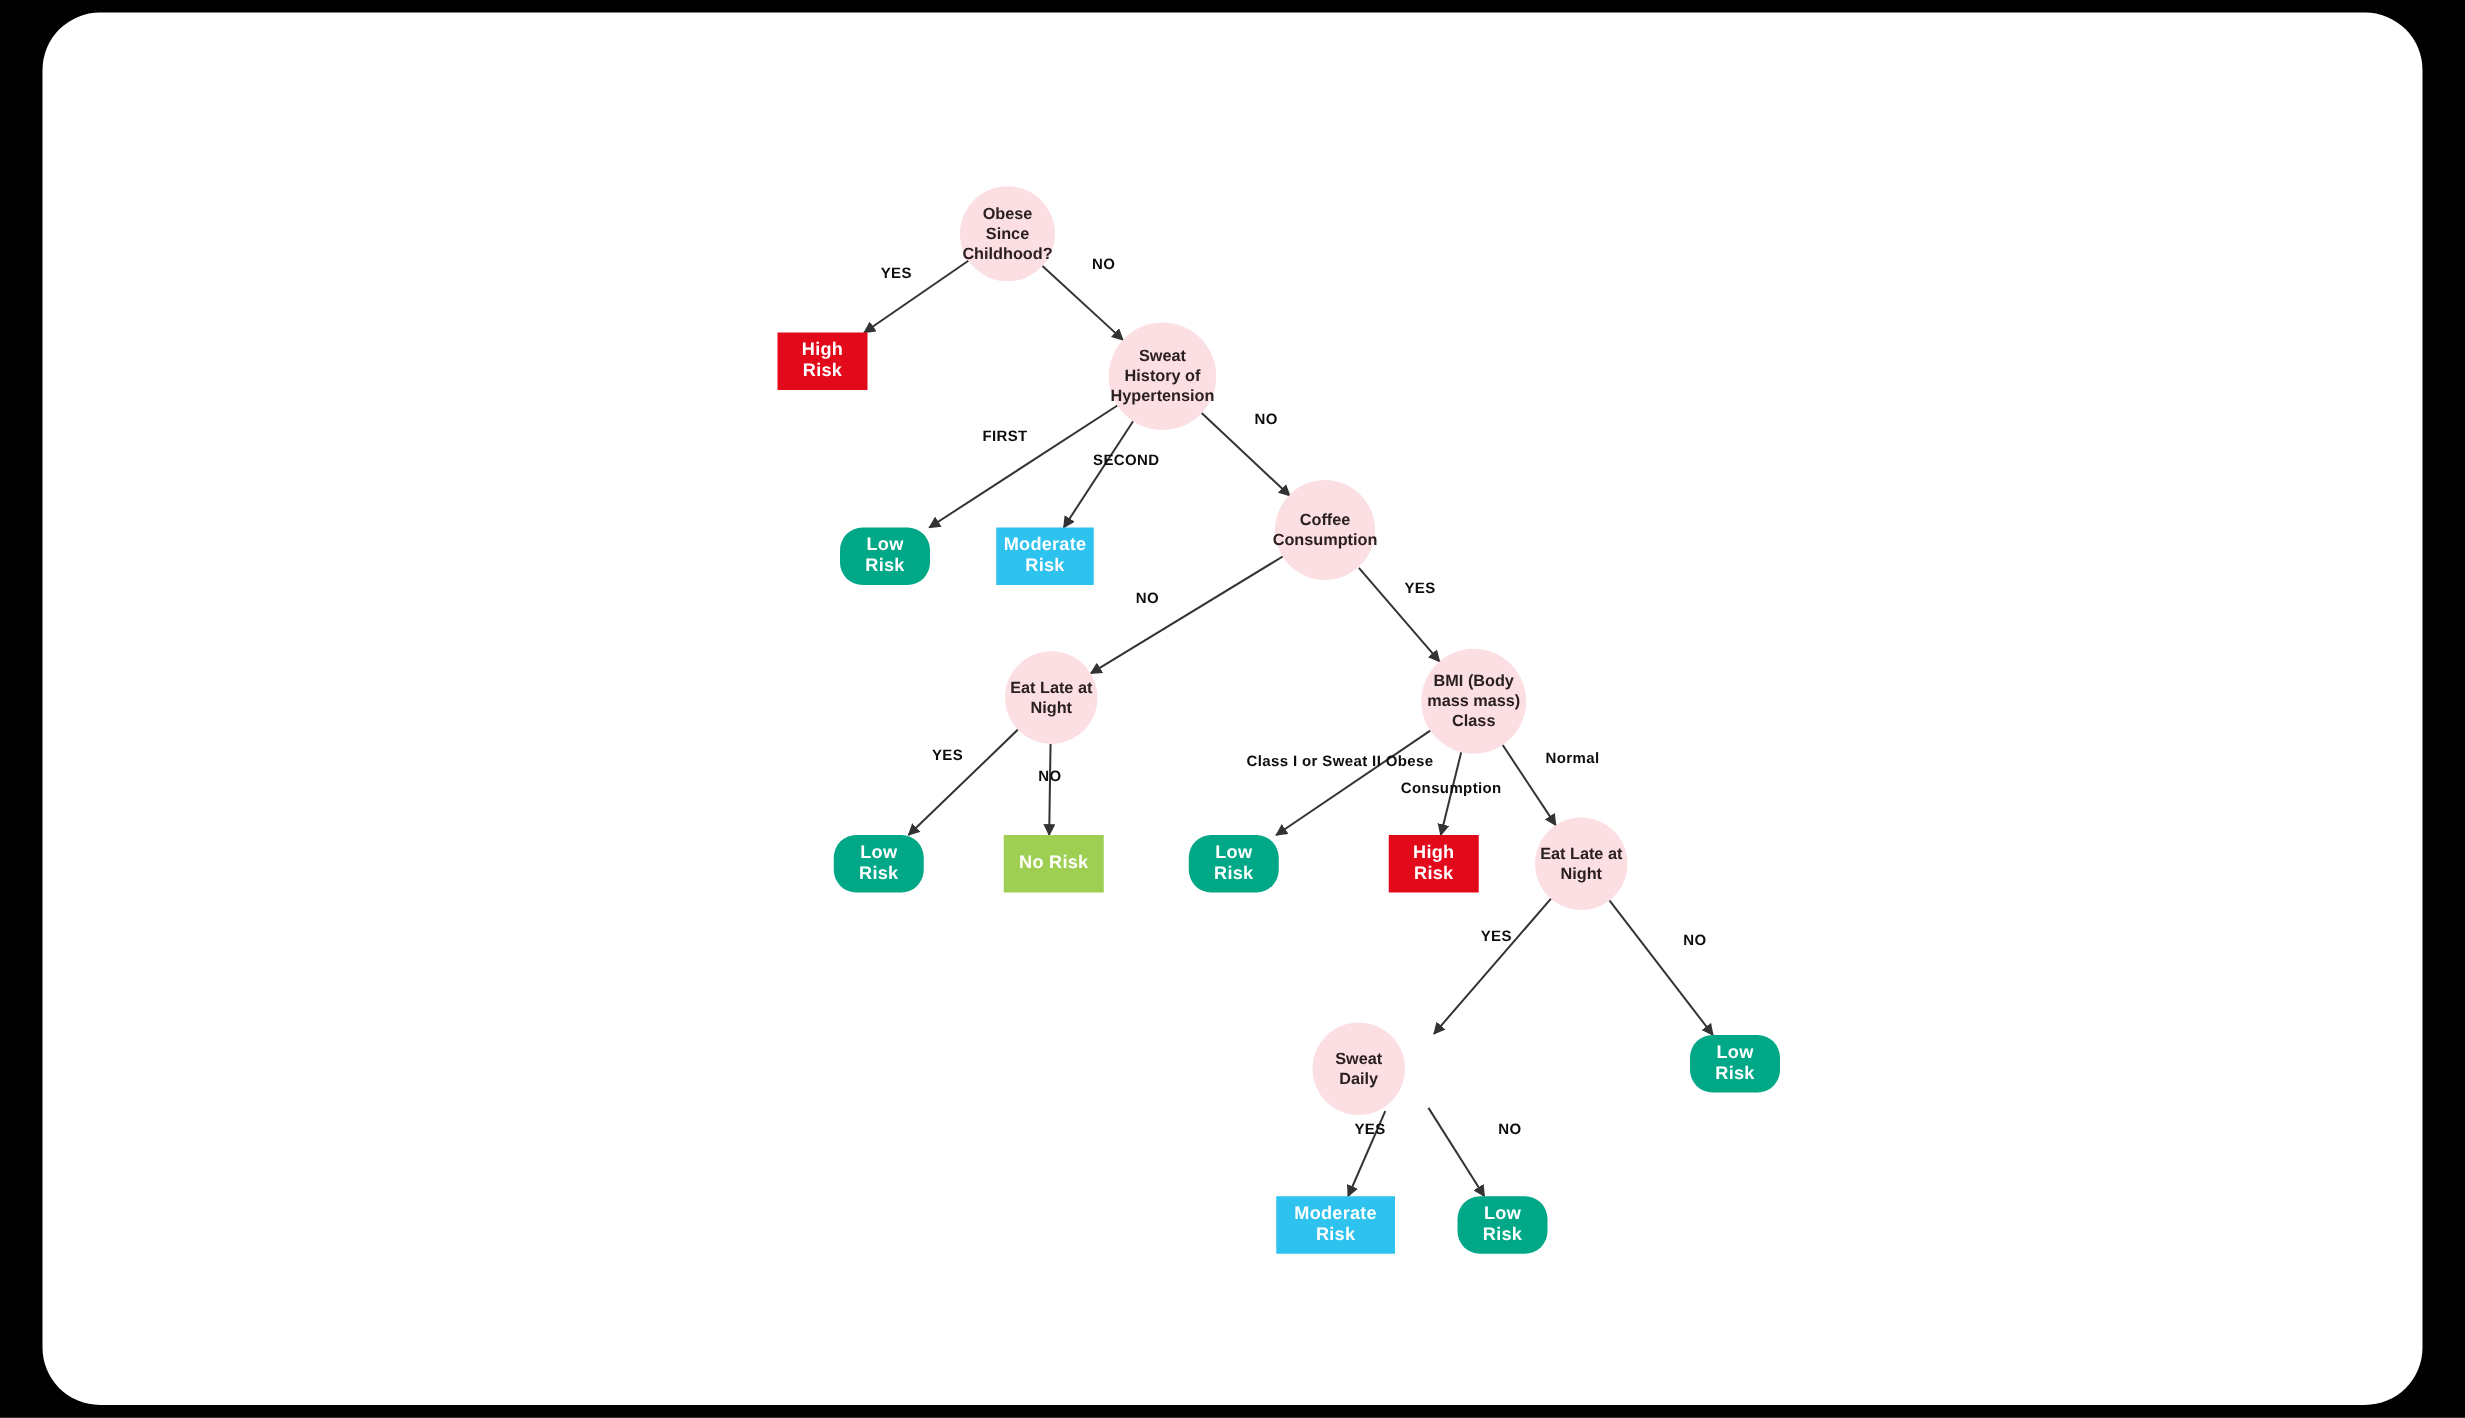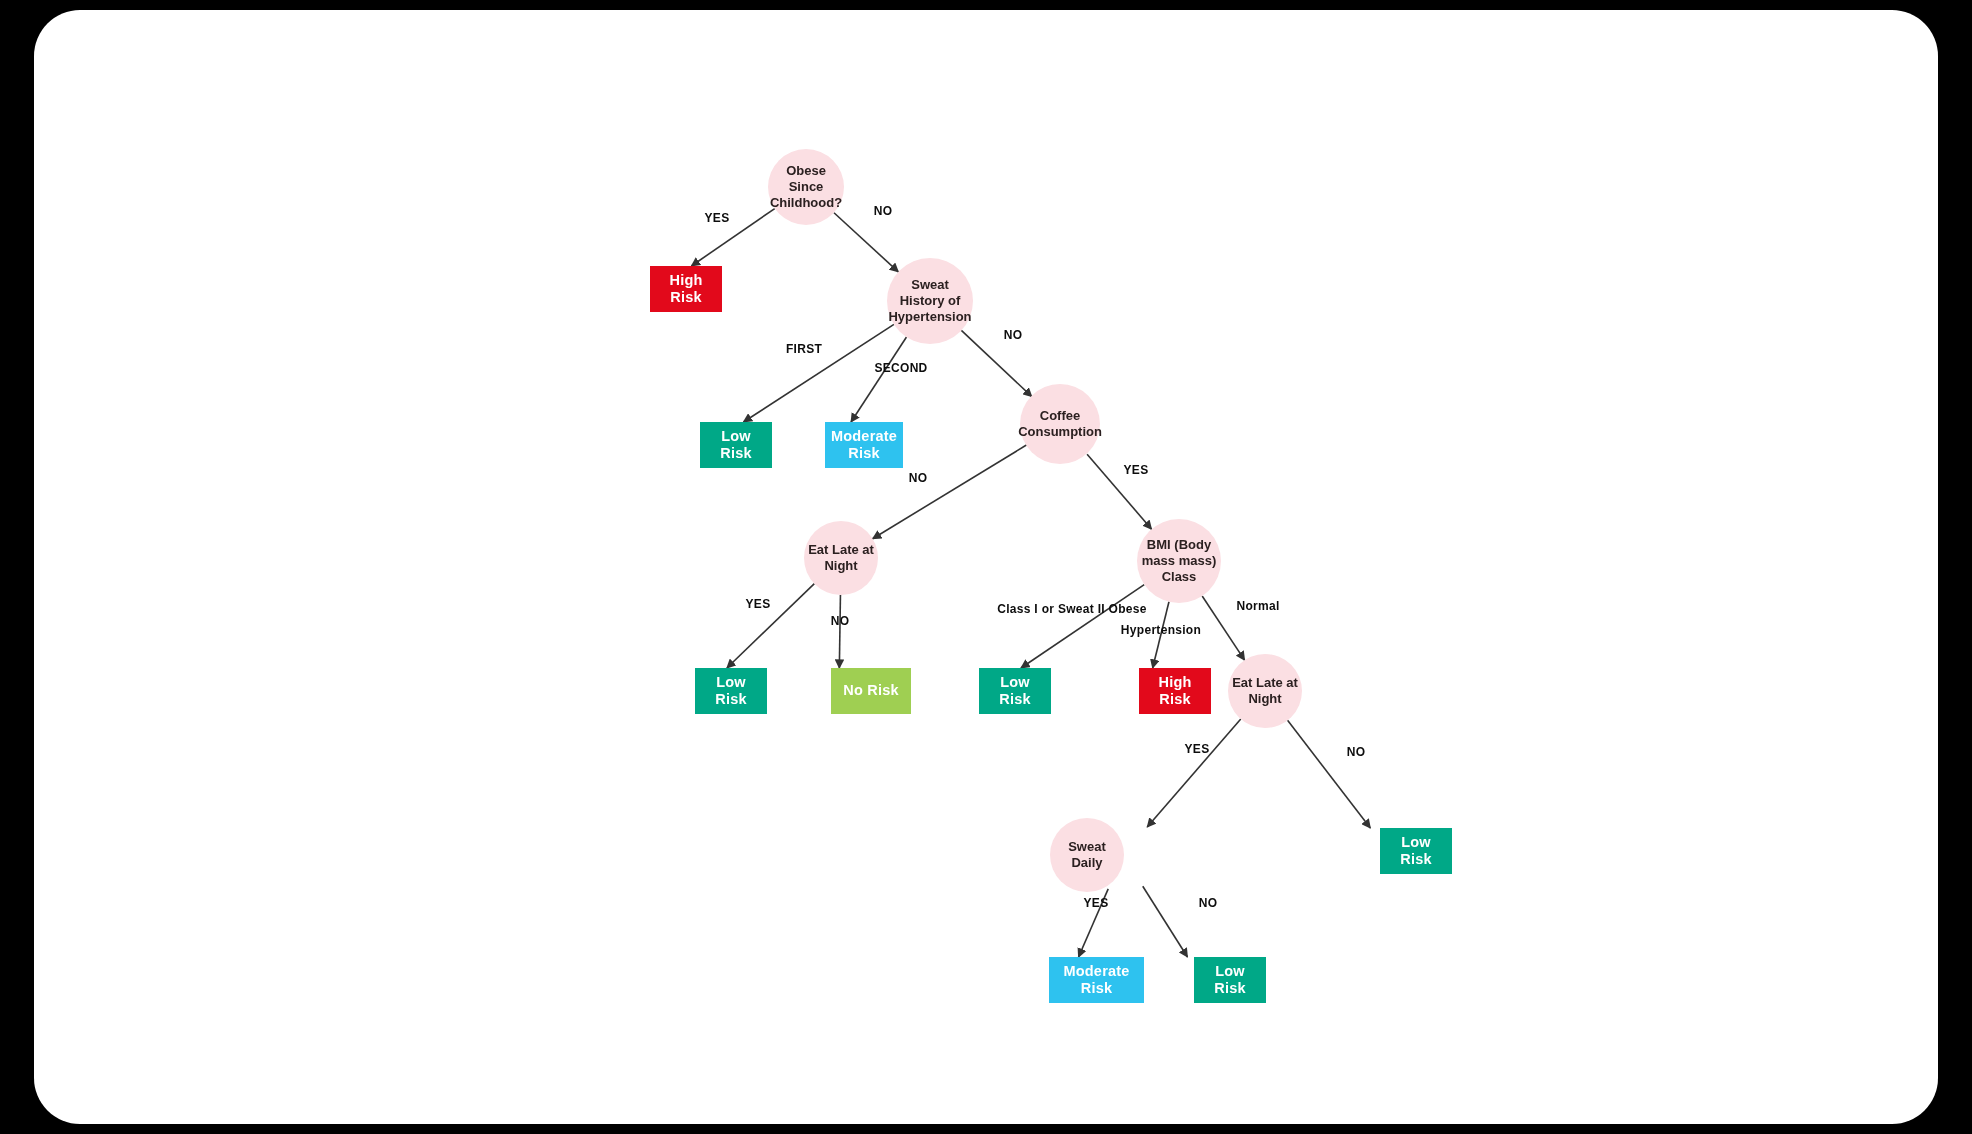--- a/index.html
+++ b/index.html
@@ -56,24 +56,23 @@
     font-weight: 700;
     line-height: 1.25;
   }
   .leaf {
     color: #ffffff;
     font-family: "Liberation Sans", sans-serif;
     font-size: 14.5px;
     font-weight: bold;
     line-height: 1.2;
     letter-spacing: 0.2px;
-    margin-left: 28px;
   }
   .leaf-high { background: #e2091b; }
-  .leaf-low { background: #00a887; }
+  .leaf-low { background: #00a887; border-radius: 18px; }
   .leaf-moderate { background: #2ec2ef; }
   .leaf-none { background: #9fcf52; }
   .edge-label {
     position: absolute;
     font-family: "Liberation Sans", sans-serif;
     font-size: 12px;
     font-weight: bold;
     color: #0d0d0d;
     white-space: nowrap;
     transform: translate(-50%, -50%);
@@ -168,21 +167,21 @@
           <div class="edge-label" style="left: 683px; top: 208px;">YES</div>
           <div class="edge-label" style="left: 849px; top: 201px;">NO</div>
           <div class="edge-label" style="left: 770px; top: 339px;">FIRST</div>
           <div class="edge-label" style="left: 867px; top: 358px;">SECOND</div>
           <div class="edge-label" style="left: 979px; top: 325px;">NO</div>
           <div class="edge-label" style="left: 884px; top: 468px;">NO</div>
           <div class="edge-label" style="left: 1102px; top: 460px;">YES</div>
           <div class="edge-label" style="left: 724px; top: 594px;">YES</div>
           <div class="edge-label" style="left: 806px; top: 611px;">NO</div>
           <div class="edge-label" style="left: 1038px; top: 599px;">Class I or Sweat II Obese</div>
-          <div class="edge-label" style="left: 1127px; top: 620px;">Hypertension</div>
+          <div class="edge-label" style="left: 1127px; top: 620px;">Consumption</div>
           <div class="edge-label" style="left: 1224px; top: 596px;">Normal</div>
           <div class="edge-label" style="left: 1163px; top: 739px;">YES</div>
           <div class="edge-label" style="left: 1322px; top: 742px;">NO</div>
           <div class="edge-label" style="left: 1062px; top: 893px;">YES</div>
           <div class="edge-label" style="left: 1174px; top: 893px;">NO</div>
         </div>
     </div>
   </div>
 </div>
 

